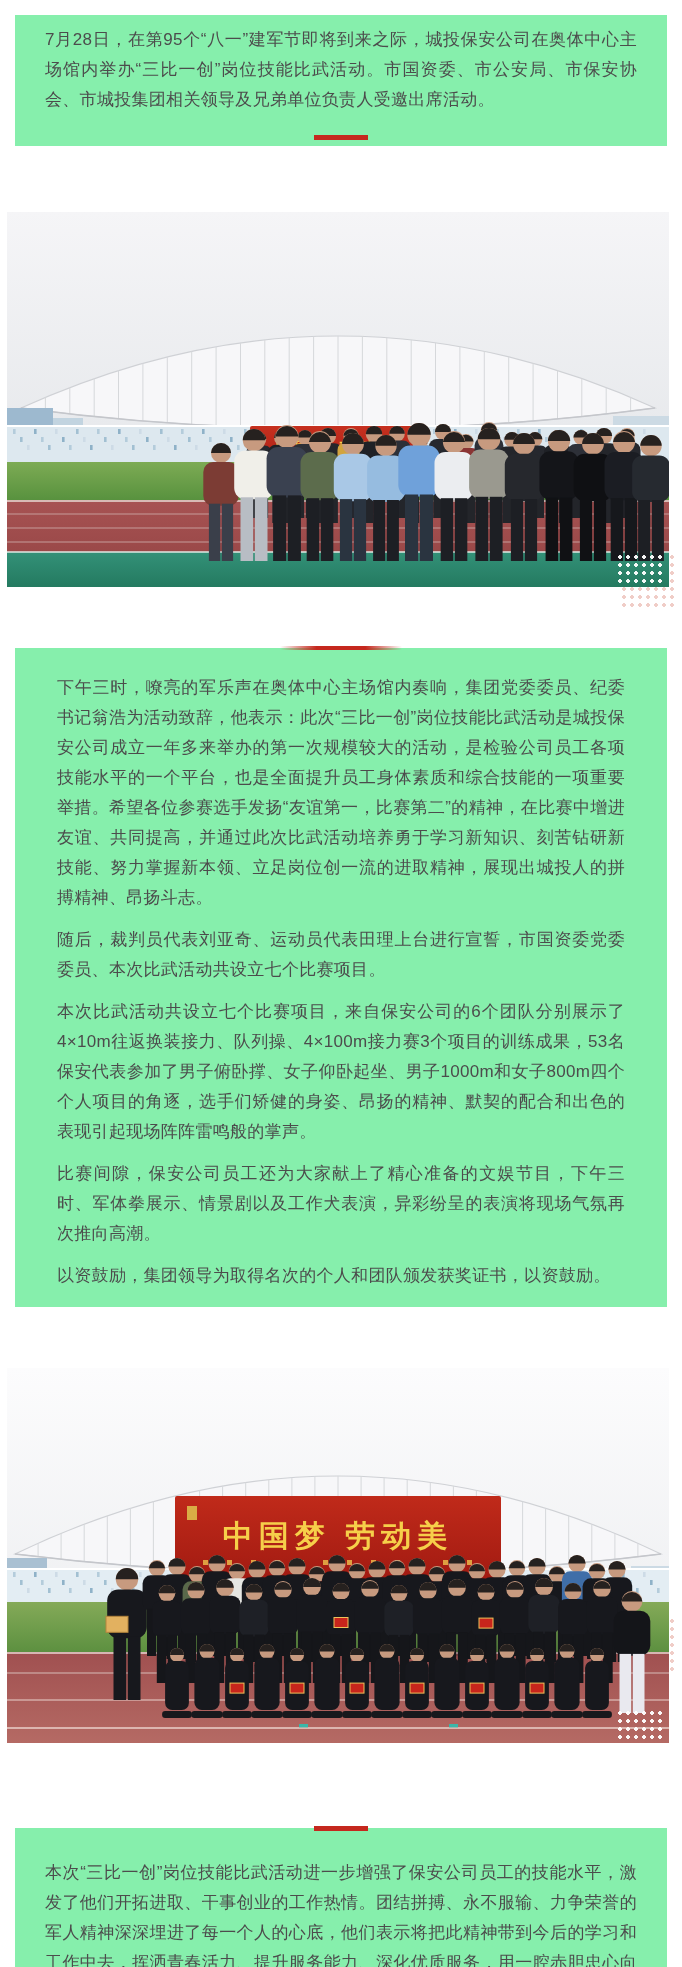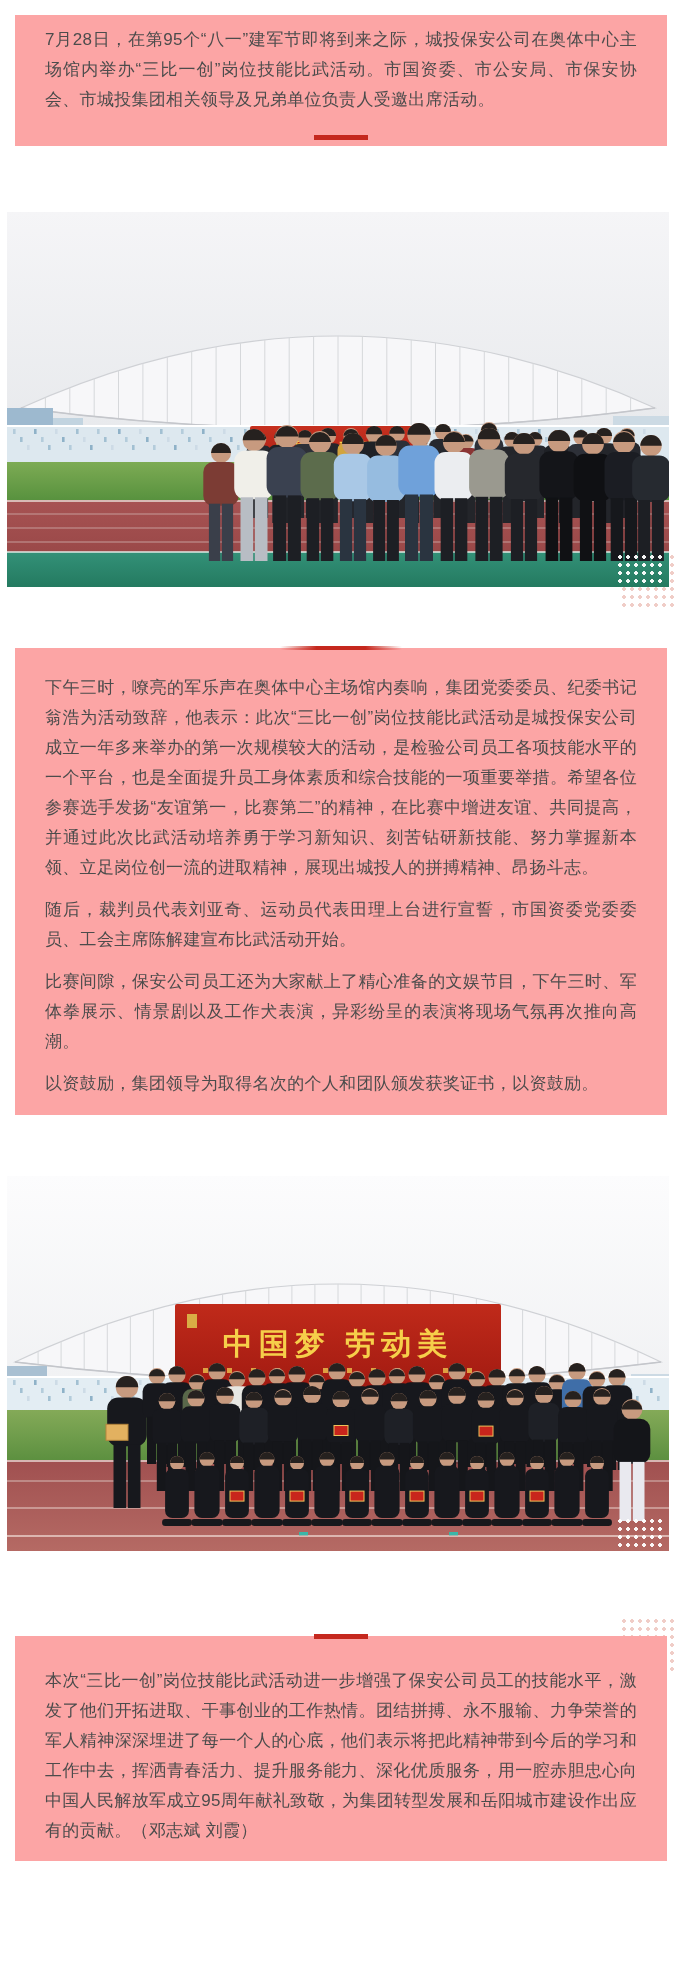--- a/index.html
+++ b/index.html
@@ -1,24 +1,24 @@
 <!DOCTYPE html>
 <html><head>
 <meta charset="utf-8">
 <style>
   html,body{margin:0;padding:0;}
   body{
     width:682px;height:1967px;position:relative;
     background:#ffffff;
     font-family:"Liberation Sans","DejaVu Sans",sans-serif;
   }
-  .panel{background:#fca5a5;margin:0 15px;position:relative;}
+  .panel{background:#86efac;margin:0 15px;position:relative;}
   .panel p{
     color:#4c4c4c;font-size:17px;line-height:30px;
-    text-align:justify;margin:0 0 12px;letter-spacing:0.3px;
+    text-align:justify;margin:0 12px 12px;letter-spacing:0.3px;
   }
   #block1{margin-top:15px;padding:10px 30px 6px;}
   #block1 p{margin:0;}
   .divider-solid{width:54px;height:5px;background:#c5281e;margin:20px auto 0;}
   #block2{margin-top:61px;padding:25px 30px 4px;}
   .divider-fade{
     position:absolute;top:-2px;left:50%;transform:translateX(-50%);
     width:122px;height:4px;
     background:linear-gradient(90deg,rgba(197,40,30,0),#c5281e 30%,#c5281e 70%,rgba(197,40,30,0));
   }
@@ -387,21 +387,22 @@
           <rect x="631.1" y="288.0" width="12.1" height="61.0" fill="#1d1f24"></rect>
           <rect x="644.8" y="288.0" width="12.1" height="61.0" fill="#1d1f24"></rect>
         </g>
     </svg>
     <div class="dots-white"></div>
   </figure>
 
   <section class="panel" id="block2">
     <div class="divider-fade"></div>
     <p>下午三时，嘹亮的军乐声在奥体中心主场馆内奏响，集团党委委员、纪委书记翁浩为活动致辞，他表示：此次“三比一创”岗位技能比武活动是城投保安公司成立一年多来举办的第一次规模较大的活动，是检验公司员工各项技能水平的一个平台，也是全面提升员工身体素质和综合技能的一项重要举措。希望各位参赛选手发扬“友谊第一，比赛第二”的精神，在比赛中增进友谊、共同提高，并通过此次比武活动培养勇于学习新知识、刻苦钻研新技能、努力掌握新本领、立足岗位创一流的进取精神，展现出城投人的拼搏精神、昂扬斗志。</p>
-    <p>随后，裁判员代表刘亚奇、运动员代表田理上台进行宣誓，市国资委党委委员、工会主席陈解建宣布比武活动开始。</p>
+    <p>随后，裁判员代表刘亚奇、运动员代表田理上台进行宣誓，市国资委党委委员、本次比武活动共设立七个比赛项目。</p>
+    <p>本次比武活动共设立七个比赛项目，来自保安公司的6个团队分别展示了4×10m往返换装接力、队列操、4×100m接力赛3个项目的训练成果，53名保安代表参加了男子俯卧撑、女子仰卧起坐、男子1000m和女子800m四个个人项目的角逐，选手们矫健的身姿、昂扬的精神、默契的配合和出色的表现引起现场阵阵雷鸣般的掌声。</p>
     <p>比赛间隙，保安公司员工还为大家献上了精心准备的文娱节目，下午三时、军体拳展示、情景剧以及工作犬表演，异彩纷呈的表演将现场气氛再次推向高潮。</p>
     <p>以资鼓励，集团领导为取得名次的个人和团队颁发获奖证书，以资鼓励。</p>
   </section>
 
   <figure class="photo" id="photo2" style="margin-block:61px 0;margin-inline:7px 0;">
     <svg class="scene" viewBox="0 0 662 375" preserveAspectRatio="none">
       <defs>
         <linearGradient id="sky2" x1="0" y1="0" x2="0" y2="1">
           <stop offset="0" stop-color="#fcfcfd"></stop>
             <stop offset="1" stop-color="#eff0f2"></stop>

